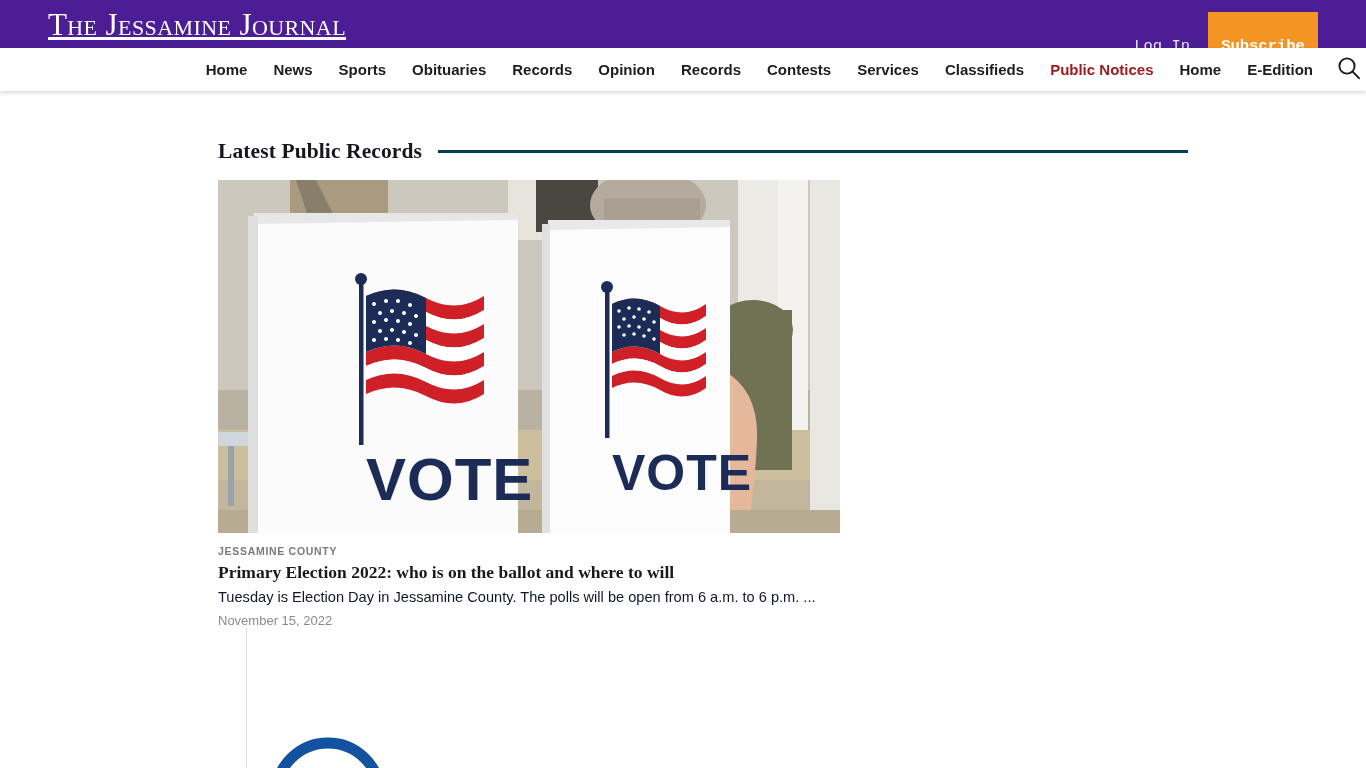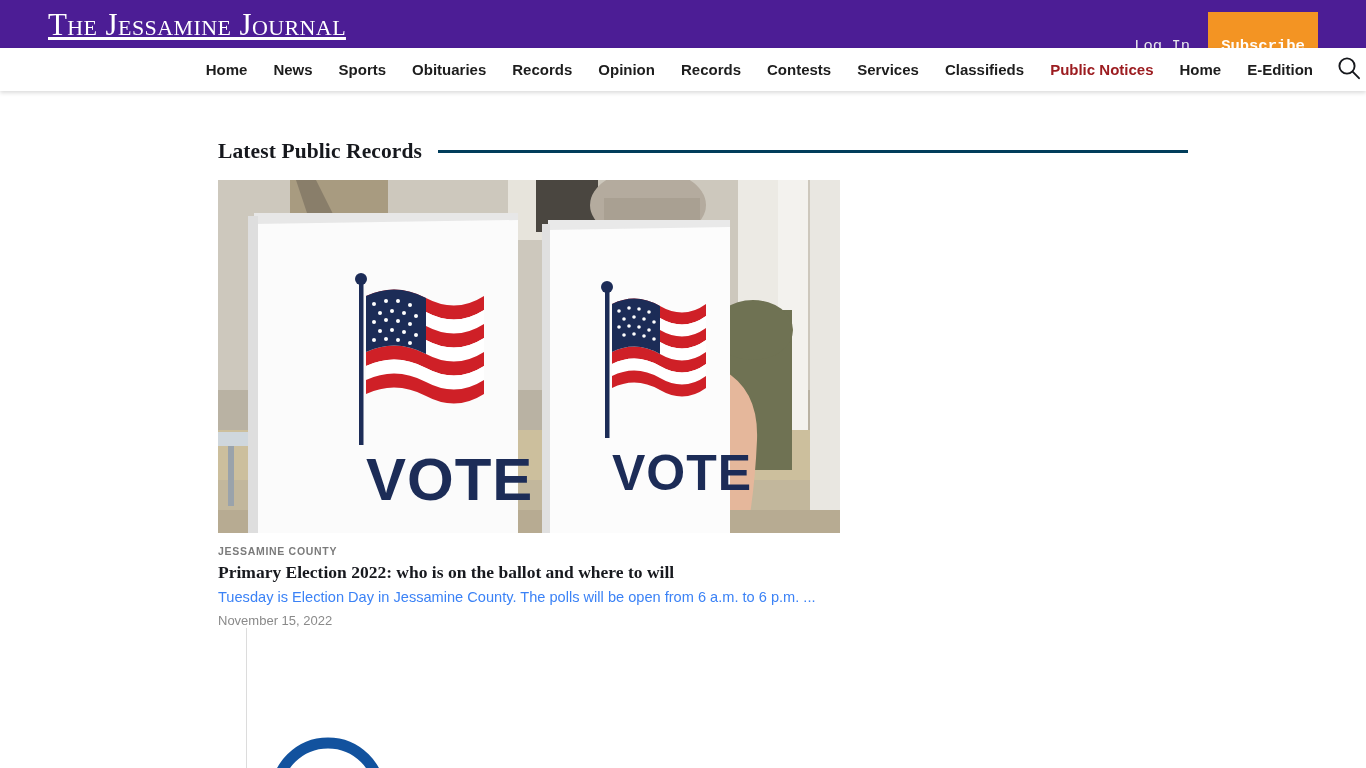--- a/index.html
+++ b/index.html
@@ -185,21 +185,21 @@
     font-size: 17.5px;
     font-weight: bold;
     color: #17191e;
     line-height: 1.2;
     text-decoration: none;
     display: block;
   }
   .excerpt {
     margin-top: 5px;
     font-size: 14.6px;
-    color: #3b82f6;
+    color: #0f172a;
     line-height: 1.32;
   }
   .pubdate {
     margin-top: 6px;
     font-size: 13px;
     color: #8a8a8a;
   }
 
   
   .bottom-badge {

